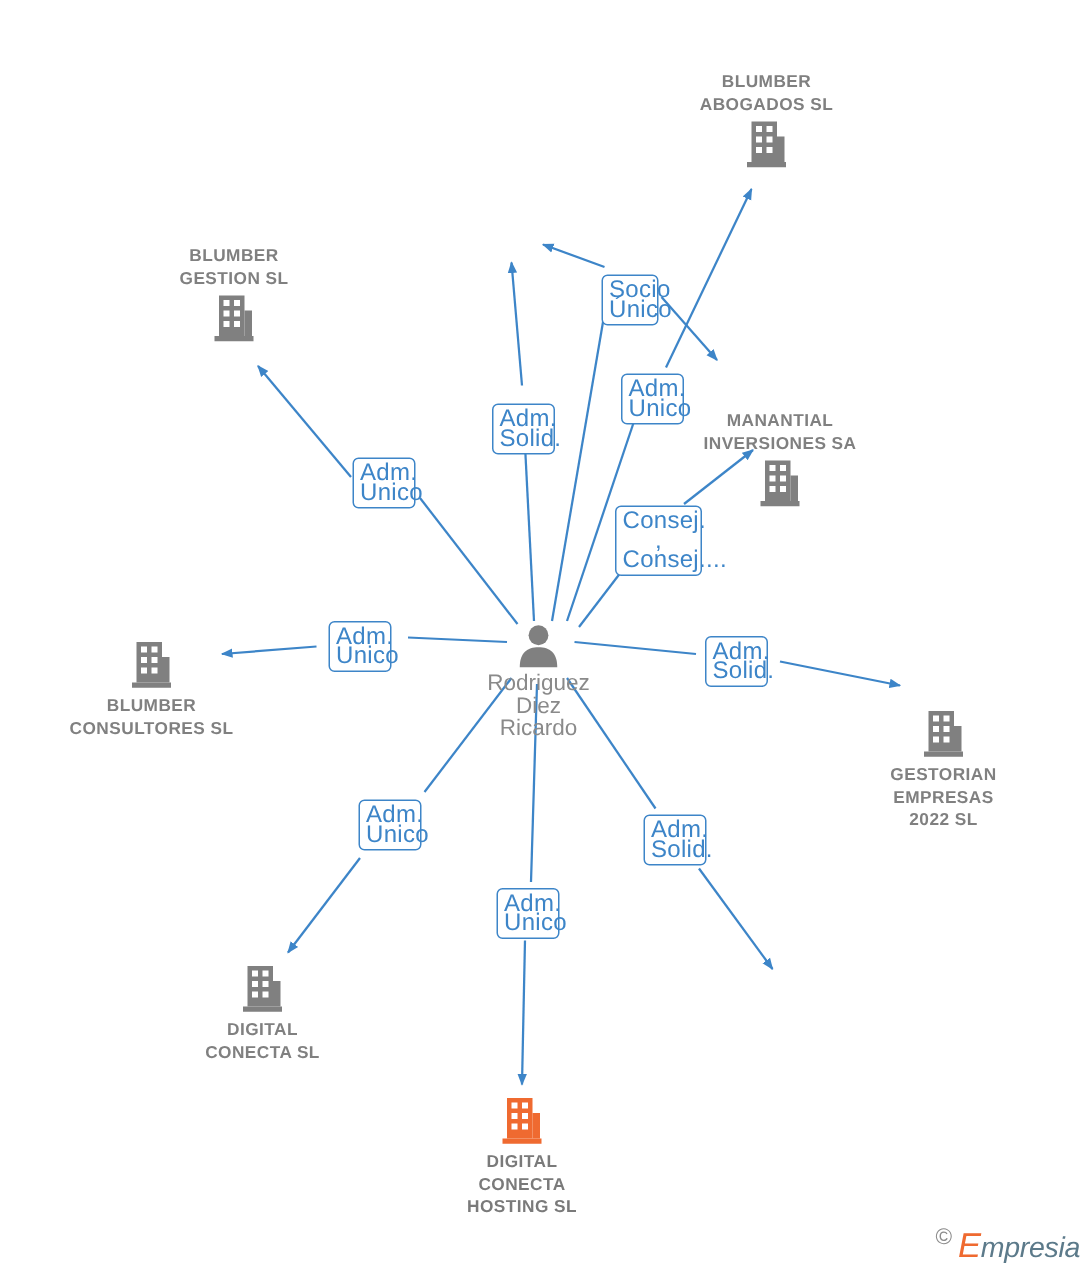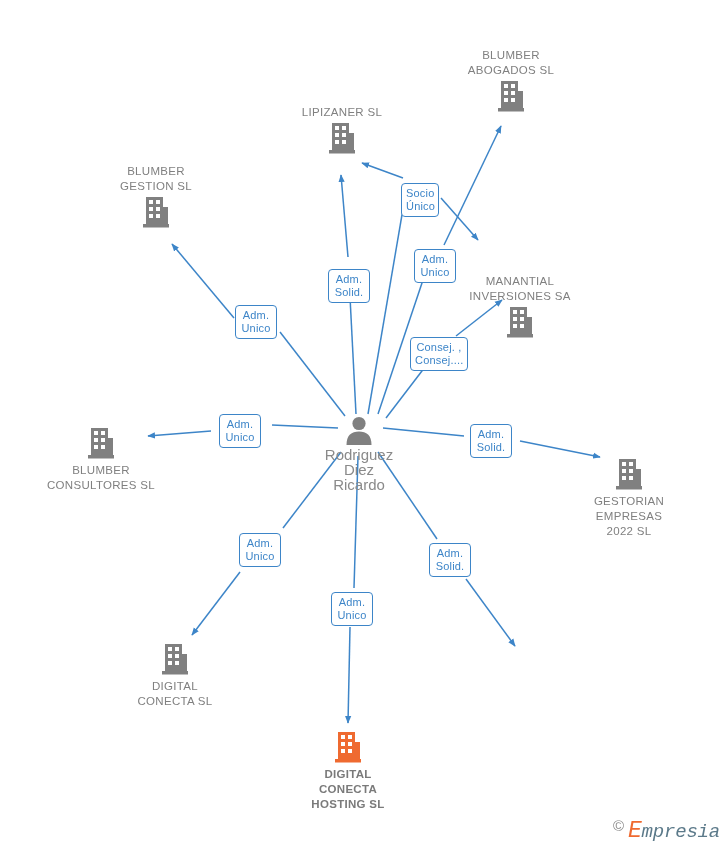--- a/index.html
+++ b/index.html
@@ -37,20 +37,21 @@
     display: block;
     margin: 0 auto;
   }
   .node-label {
     display: block;
     font-size: 11.5px;
     letter-spacing: 0.3px;
     color: #808080;
     white-space: pre-line;
     margin-top: 1px;
+    font-weight: bold;
   }
   .node-label.above {
     margin-top: 0;
     margin-bottom: 1px;
   }
   .node.focal .node-label {
     font-weight: bold;
     color: #7a7a7a;
   }
   .person-label {
@@ -60,42 +61,42 @@
     white-space: pre-line;
     margin-top: 2px;
   }
   .edge-label {
     position: absolute;
     box-sizing: border-box;
     background: #ffffff;
     border: 1.3px solid #3d85c8;
     border-radius: 4px;
     color: #3d85c8;
-    font-size: 11px;
+    font-size: 16px;
     line-height: 13px;
     text-align: center;
     padding: 3px 4px 3px 4px;
     white-space: pre-line;
     letter-spacing: 0.2px;
   }
   #watermark {
     position: absolute;
     right: 8px;
     bottom: 6px;
     display: flex;
     align-items: center;
     gap: 4px;
     user-select: none;
   }
   #watermark .copy {
     font-size: 15px;
     color: #8c8c8c;
   }
   #watermark .brand {
-    font-family: Liberation Mono, monospace;
+    font-family: Liberation Sans, sans-serif;
     font-style: italic;
     font-size: 19px;
     color: #5c7a8a;
     letter-spacing: -0.2px;
     margin-top: 12px;
   }
   #watermark .brand .cap {
     color: #ef6a30;
     font-size: 23px;
   }
@@ -161,38 +162,20 @@
           <rect x="16" y="5" width="4" height="4"></rect>
           <rect x="9" y="12" width="4" height="4"></rect>
           <rect x="16" y="12" width="4" height="4"></rect>
           <rect x="9" y="19" width="4" height="4"></rect>
           <rect x="16" y="19" width="4" height="4"></rect>
         </g>
       </svg>
     </span>
   </div>
 
-  <div class="node" style="left:342px; top:105px;">
-    <span class="node-label above">LIPIZANER SL</span>
-    <span class="node-icon">
-      <svg width="32" height="34" viewBox="0 0 32 34" xmlns="http://www.w3.org/2000/svg">
-        <rect x="6" y="2" width="17" height="27" fill="#808080"></rect>
-        <rect x="23" y="12" width="5" height="17" fill="#808080"></rect>
-        <rect x="3" y="29" width="26" height="3.5" fill="#808080"></rect>
-        <g fill="#ffffff">
-          <rect x="9" y="5" width="4" height="4"></rect>
-          <rect x="16" y="5" width="4" height="4"></rect>
-          <rect x="9" y="12" width="4" height="4"></rect>
-          <rect x="16" y="12" width="4" height="4"></rect>
-          <rect x="9" y="19" width="4" height="4"></rect>
-          <rect x="16" y="19" width="4" height="4"></rect>
-        </g>
-      </svg>
-    </span>
-  </div>
 
   <div class="node" style="left:156px; top:164px;">
     <span class="node-label above">BLUMBER
 GESTION  SL</span>
     <span class="node-icon">
       <svg width="32" height="34" viewBox="0 0 32 34" xmlns="http://www.w3.org/2000/svg">
         <rect x="6" y="2" width="17" height="27" fill="#808080"></rect>
         <rect x="23" y="12" width="5" height="17" fill="#808080"></rect>
         <rect x="3" y="29" width="26" height="3.5" fill="#808080"></rect>
         <g fill="#ffffff">
@@ -240,21 +223,21 @@
           <rect x="16" y="12" width="4" height="4"></rect>
           <rect x="9" y="19" width="4" height="4"></rect>
           <rect x="16" y="19" width="4" height="4"></rect>
         </g>
       </svg>
     </span>
     <span class="node-label">BLUMBER
 CONSULTORES SL</span>
   </div>
 
-  <div class="node" style="left:629px; top:457px;">
+  <div class="node" style="left:629px; top:472px;">
     <span class="node-icon">
       <svg width="32" height="34" viewBox="0 0 32 34" xmlns="http://www.w3.org/2000/svg">
         <rect x="6" y="2" width="17" height="27" fill="#808080"></rect>
         <rect x="23" y="12" width="5" height="17" fill="#808080"></rect>
         <rect x="3" y="29" width="26" height="3.5" fill="#808080"></rect>
         <g fill="#ffffff">
           <rect x="9" y="5" width="4" height="4"></rect>
           <rect x="16" y="5" width="4" height="4"></rect>
           <rect x="9" y="12" width="4" height="4"></rect>
           <rect x="16" y="12" width="4" height="4"></rect>

